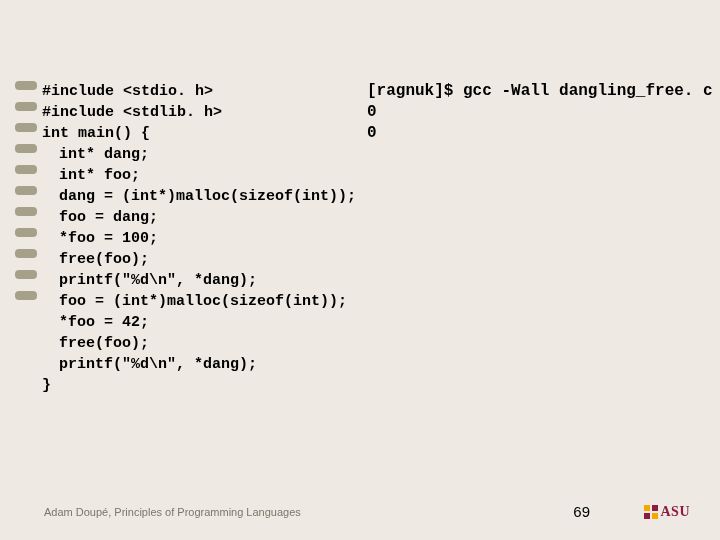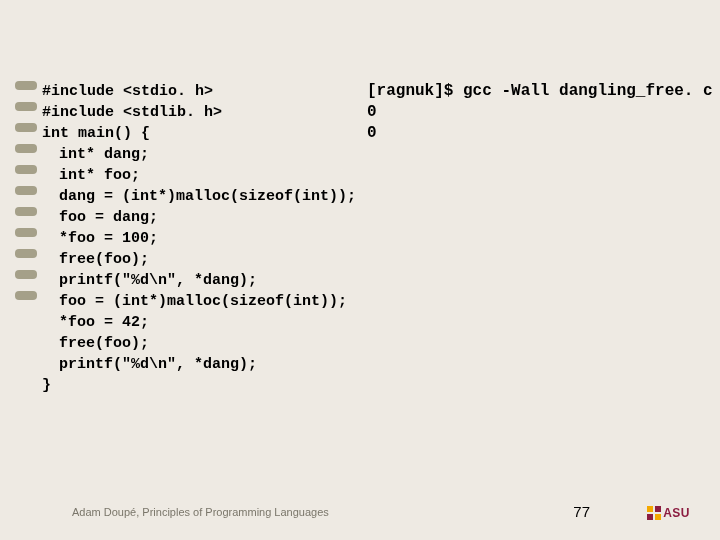--- a/index.html
+++ b/index.html
@@ -53,21 +53,20 @@
     background: #a5a089;
     border-radius: 4px;
     margin-bottom: 12px;
   }
   .footer {
     position: absolute;
     bottom: 22px;
     left: 44px;
     font-size: 11px;
     color: #7a766a;
-    margin-left: 28px;
   }
   .pagenum {
     position: absolute;
     bottom: 20px;
     right: 130px;
     font-size: 15px;
     color: #000;
   }
   .logo {
     position: absolute;
@@ -85,24 +84,25 @@
   .logo-icon span {
     position: absolute;
     width: 6px;
     height: 6px;
   }
   .logo-icon .q1 { top:0; left:0; background:#f4a800; }
   .logo-icon .q2 { top:0; right:0; background:#8c1d40; }
   .logo-icon .q3 { bottom:0; left:0; background:#8c1d40; }
   .logo-icon .q4 { bottom:0; right:0; background:#f4a800; }
   .logo-text {
-    font-size: 12px;
+    font-size: 14px;
     font-weight: 800;
     color: #8c1d40;
     letter-spacing: 0.5px;
+    font-family: Liberation Serif, serif;
   }
   .codeblock { display:block; }
 </style>
 </head>
 <body>
 
 <div class="slide">
 
   <div class="bullets">
 
@@ -122,21 +122,21 @@
   <div class="code-area">
     
   <span class="codeblock">#include &lt;stdio. h&gt;</span><span class="codeblock">#include &lt;stdlib. h&gt;</span><span class="codeblock">int main() {</span><span class="codeblock indent">int* dang;</span><span class="codeblock indent">int* foo;</span><span class="codeblock indent">dang = (int*)malloc(sizeof(int));</span><span class="codeblock indent">foo = dang;</span><span class="codeblock indent">*foo = 100;</span><span class="codeblock indent">free(foo);</span><span class="codeblock indent">printf("%d\n", *dang);</span><span class="codeblock indent">foo = (int*)malloc(sizeof(int));</span><span class="codeblock indent">*foo = 42;</span><span class="codeblock indent">free(foo);</span><span class="codeblock indent">printf("%d\n", *dang);</span><span class="codeblock">}</span></div>
 
   <div class="terminal">
     
   <span class="codeblock">[ragnuk]$ gcc -Wall dangling_free. c</span><span class="codeblock">0</span><span class="codeblock">0</span></div>
 
   <div class="footer">Adam Doupé, Principles of Programming Languages</div>
 
-  <div class="pagenum">77</div>
+  <div class="pagenum">69</div>
 
   <div class="logo">
     <span class="logo-icon">
       <span class="q1"></span>
         <span class="q2"></span>
         <span class="q3"></span>
         <span class="q4"></span>
     </span>
     <span class="logo-text">ASU</span>
   </div>

